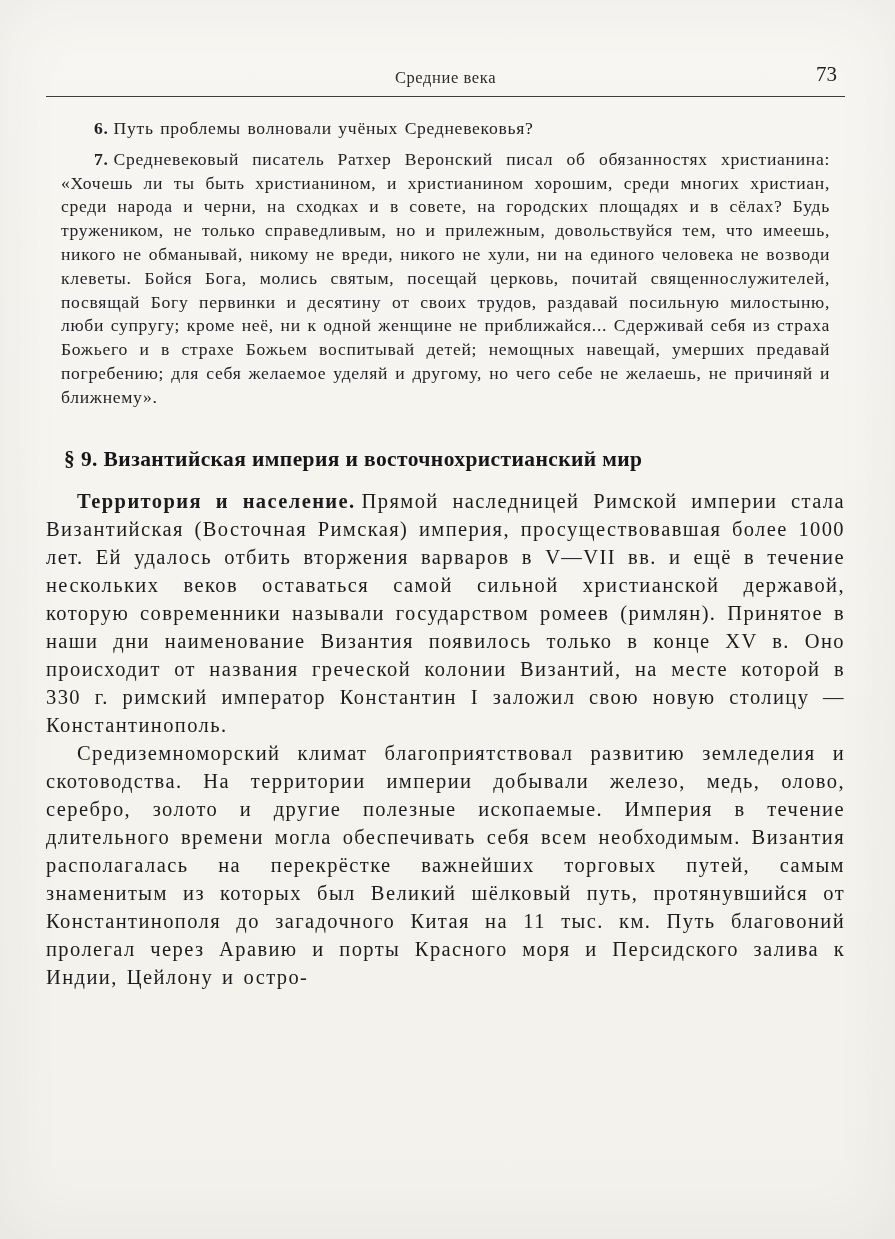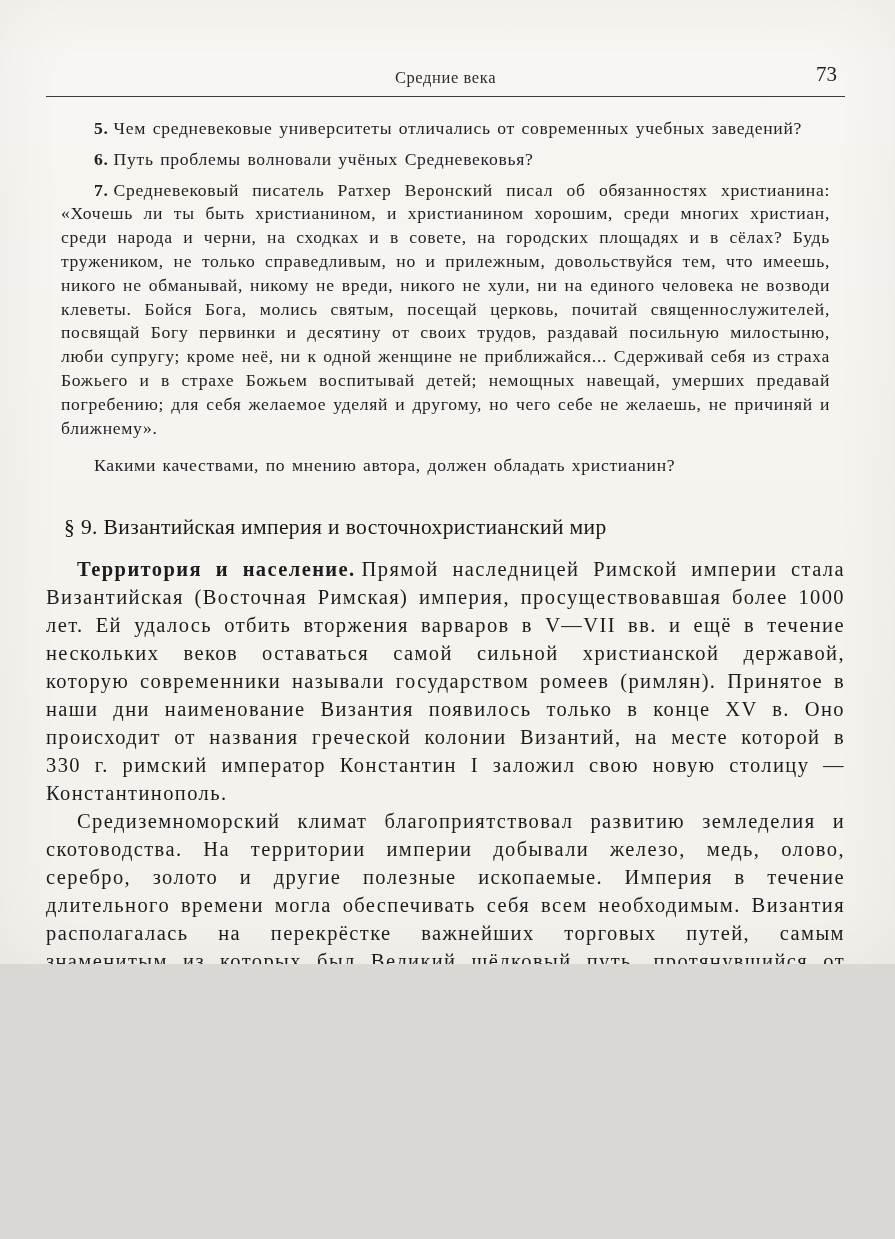--- a/index.html
+++ b/index.html
@@ -4,21 +4,21 @@
 <style>
   * { box-sizing: border-box; }
   html, body { margin: 0; padding: 0; }
   body {
     width: 895px;
     background: #d9d8d4;
     font-family: "Liberation Serif", "DejaVu Serif", serif;
   }
   .page {
     width: 895px;
-    height: 964px;
+    height: 1239px;
     margin: 0 auto;
     background: linear-gradient(180deg, #f7f6f2 0%, #f4f3ee 60%, #f2f1ec 100%);
     box-shadow: inset 0 0 70px rgba(60,55,45,0.06);
     padding: 64px 50px 28px 46px;
     color: #1e1e20;
     overflow: hidden;
     position: relative;
   }
 
   
@@ -54,21 +54,21 @@
     text-indent: 33px;
     color: #222226;
   }
   .q-num { margin-right: 5px; }
   .followup { margin-top: 14px; }
 
   
   .section-heading {
     font-size: 21.5px;
     line-height: 27px;
-    font-weight: normal;
+    font-weight: bold;
     letter-spacing: 0.4px;
     margin: 36px 0 14px 18px;
     color: #161618;
   }
   .body-para {
     margin: 0;
     font-size: 20.5px;
     line-height: 28px;
     letter-spacing: 1.4px;
     word-spacing: 2.5px;
@@ -83,33 +83,29 @@
 
 <div class="page">
 
   <div class="page-header">
     <span class="running-head">Средние века</span>
     <span class="page-number">73</span>
   </div>
   <div class="header-rule"></div>
 
   <section class="questions">
-    <p class="q-para">
-      <b class="q-num">5.</b><span>Чем средневековые университеты отличались от современных учебных заведений?</span>
-    </p>
 
     <p class="q-para">
       <b class="q-num">6.</b><span>Путь проблемы волновали учёных Средневековья?</span>
     </p>
 
     <p class="q-para">
       <b class="q-num">7.</b><span>Средневековый писатель Ратхер Веронский писал об обязанностях христианина: «Хочешь ли ты быть христианином, и христианином хорошим, среди многих христиан, среди народа и черни, на сходках и в совете, на городских площадях и в сёлах? Будь тружеником, не только справедливым, но и прилежным, довольствуйся тем, что имеешь, никого не обманывай, никому не вреди, никого не хули, ни на единого человека не возводи клеветы. Бойся Бога, молись святым, посещай церковь, почитай священнослужителей, посвящай Богу первинки и десятину от своих трудов, раздавай посильную милостыню, люби супругу; кроме неё, ни к одной женщине не приближайся... Сдерживай себя из страха Божьего и в страхе Божьем воспитывай детей; немощных навещай, умерших предавай погребению; для себя желаемое уделяй и другому, но чего себе не желаешь, не причиняй и ближнему».</span>
     </p>
 
-    <p class="q-para followup">Какими качествами, по мнению автора, должен обладать христианин?</p>
   </section>
 
   <h2 class="section-heading">§ 9. Византийская империя и восточнохристианский мир</h2>
 
   <p class="body-para">
     <b class="lead">Территория и население.</b><span>Прямой наследницей Римской империи стала Византийская (Восточная Римская) империя, просуществовавшая более 1000 лет. Ей удалось отбить вторжения варваров в V—VII вв. и ещё в течение нескольких веков оставаться самой сильной христианской державой, которую современники называли государством ромеев (римлян). Принятое в наши дни наименование Византия появилось только в конце XV в. Оно происходит от названия греческой колонии Византий, на месте которой в 330 г. римский император Константин I заложил свою новую столицу — Константинополь.</span>
   </p>
 
 
   <p class="body-para">Средиземноморский климат благоприятствовал развитию земледелия и скотоводства. На территории империи добывали железо, медь, олово, серебро, золото и другие полезные ископаемые. Империя в течение длительного времени могла обеспечивать себя всем необходимым. Византия располагалась на перекрёстке важнейших торговых путей, самым знаменитым из которых был Великий шёлковый путь, протянувшийся от Константинополя до загадочного Китая на 11 тыс. км. Путь благовоний пролегал через Аравию и порты Красного моря и Персидского залива к Индии, Цейлону и остро-</p>

